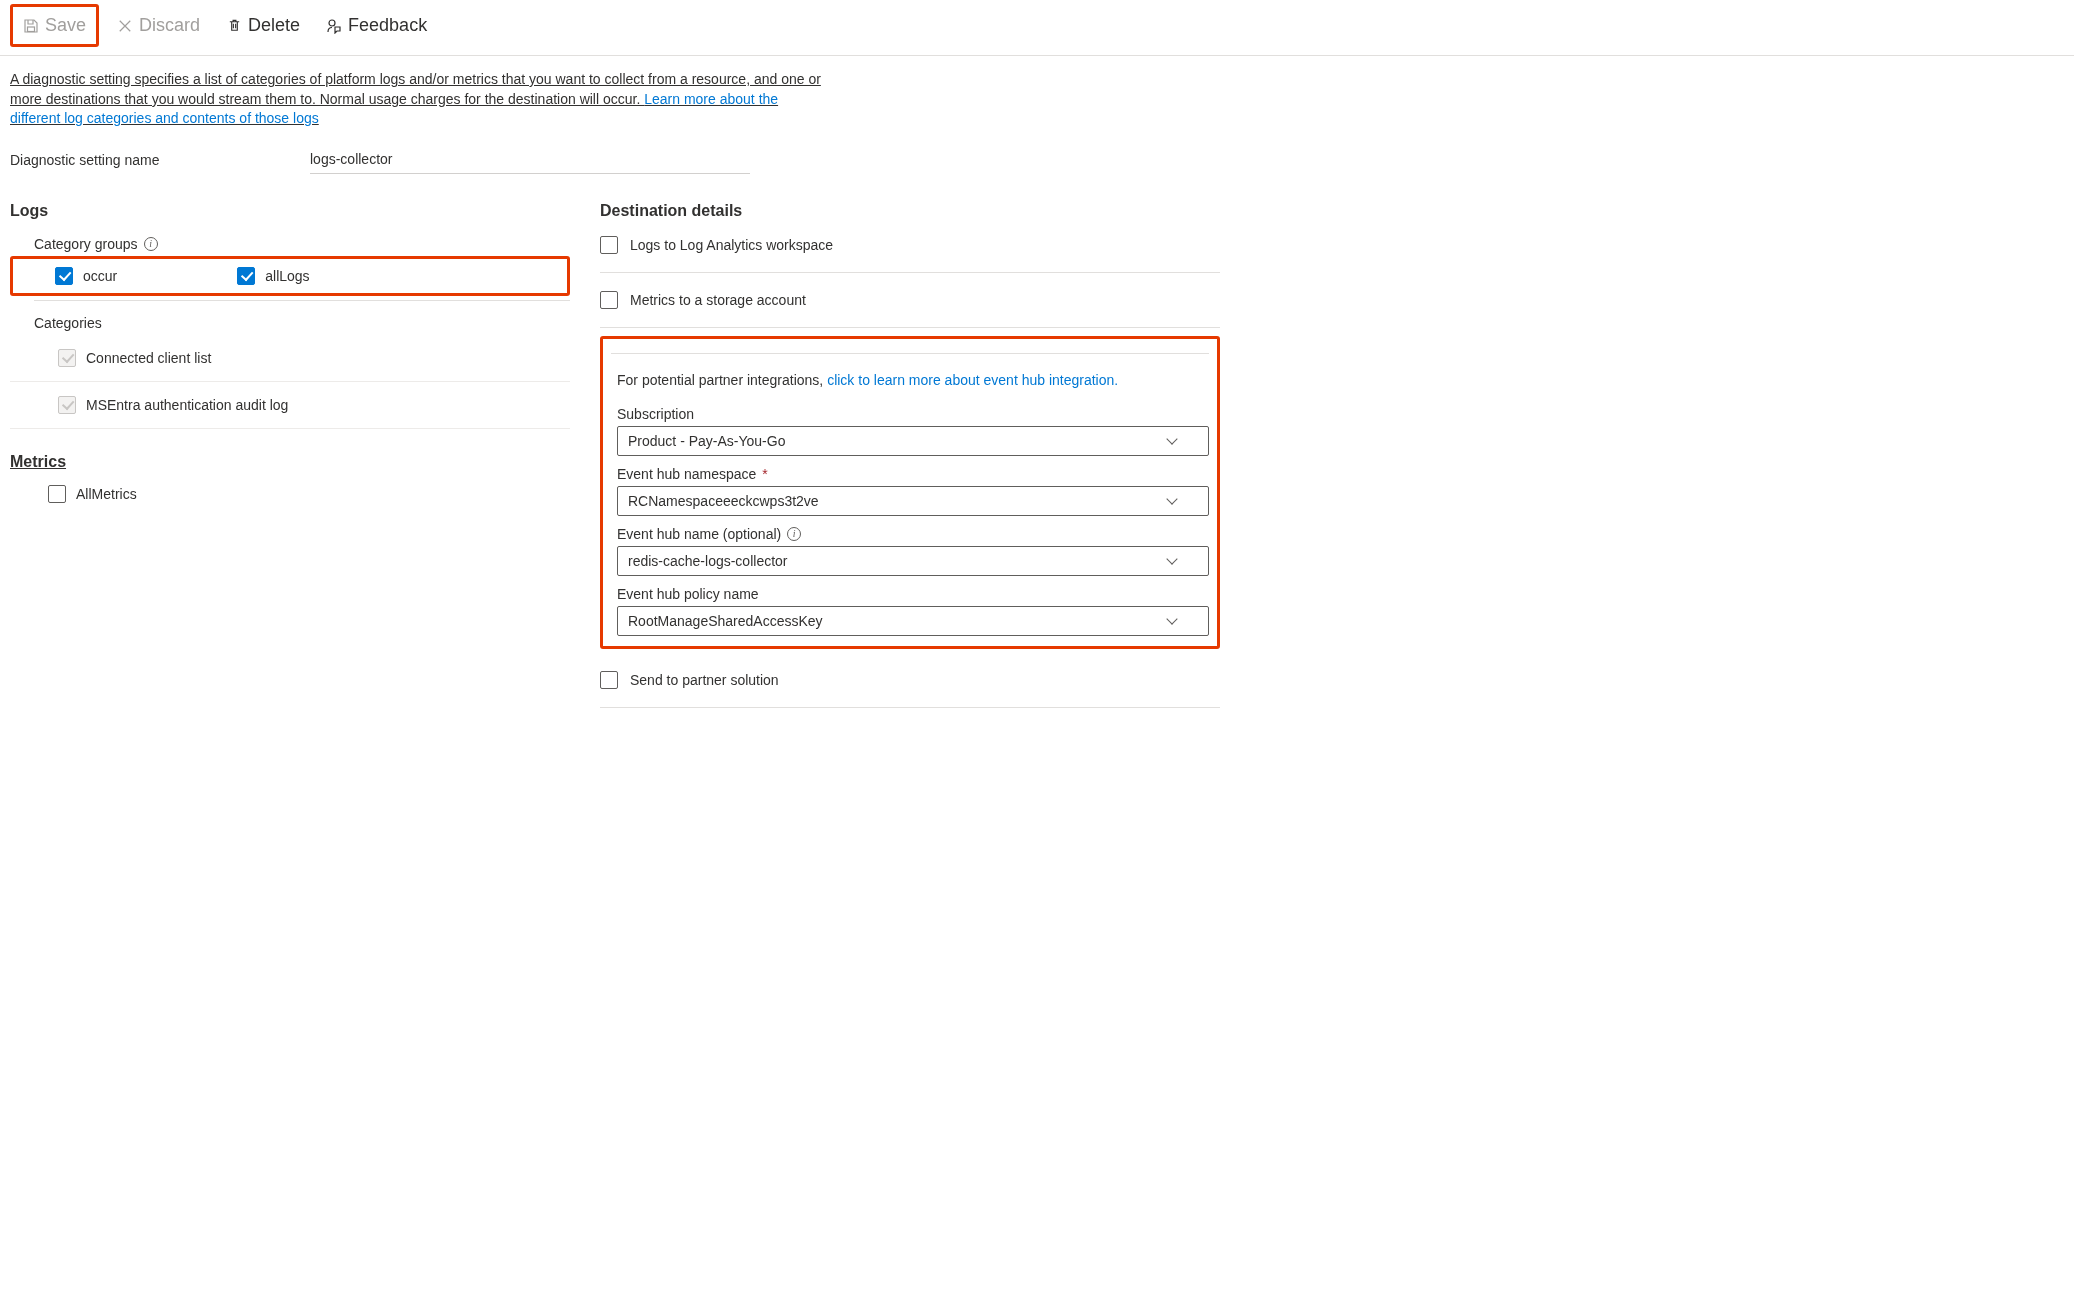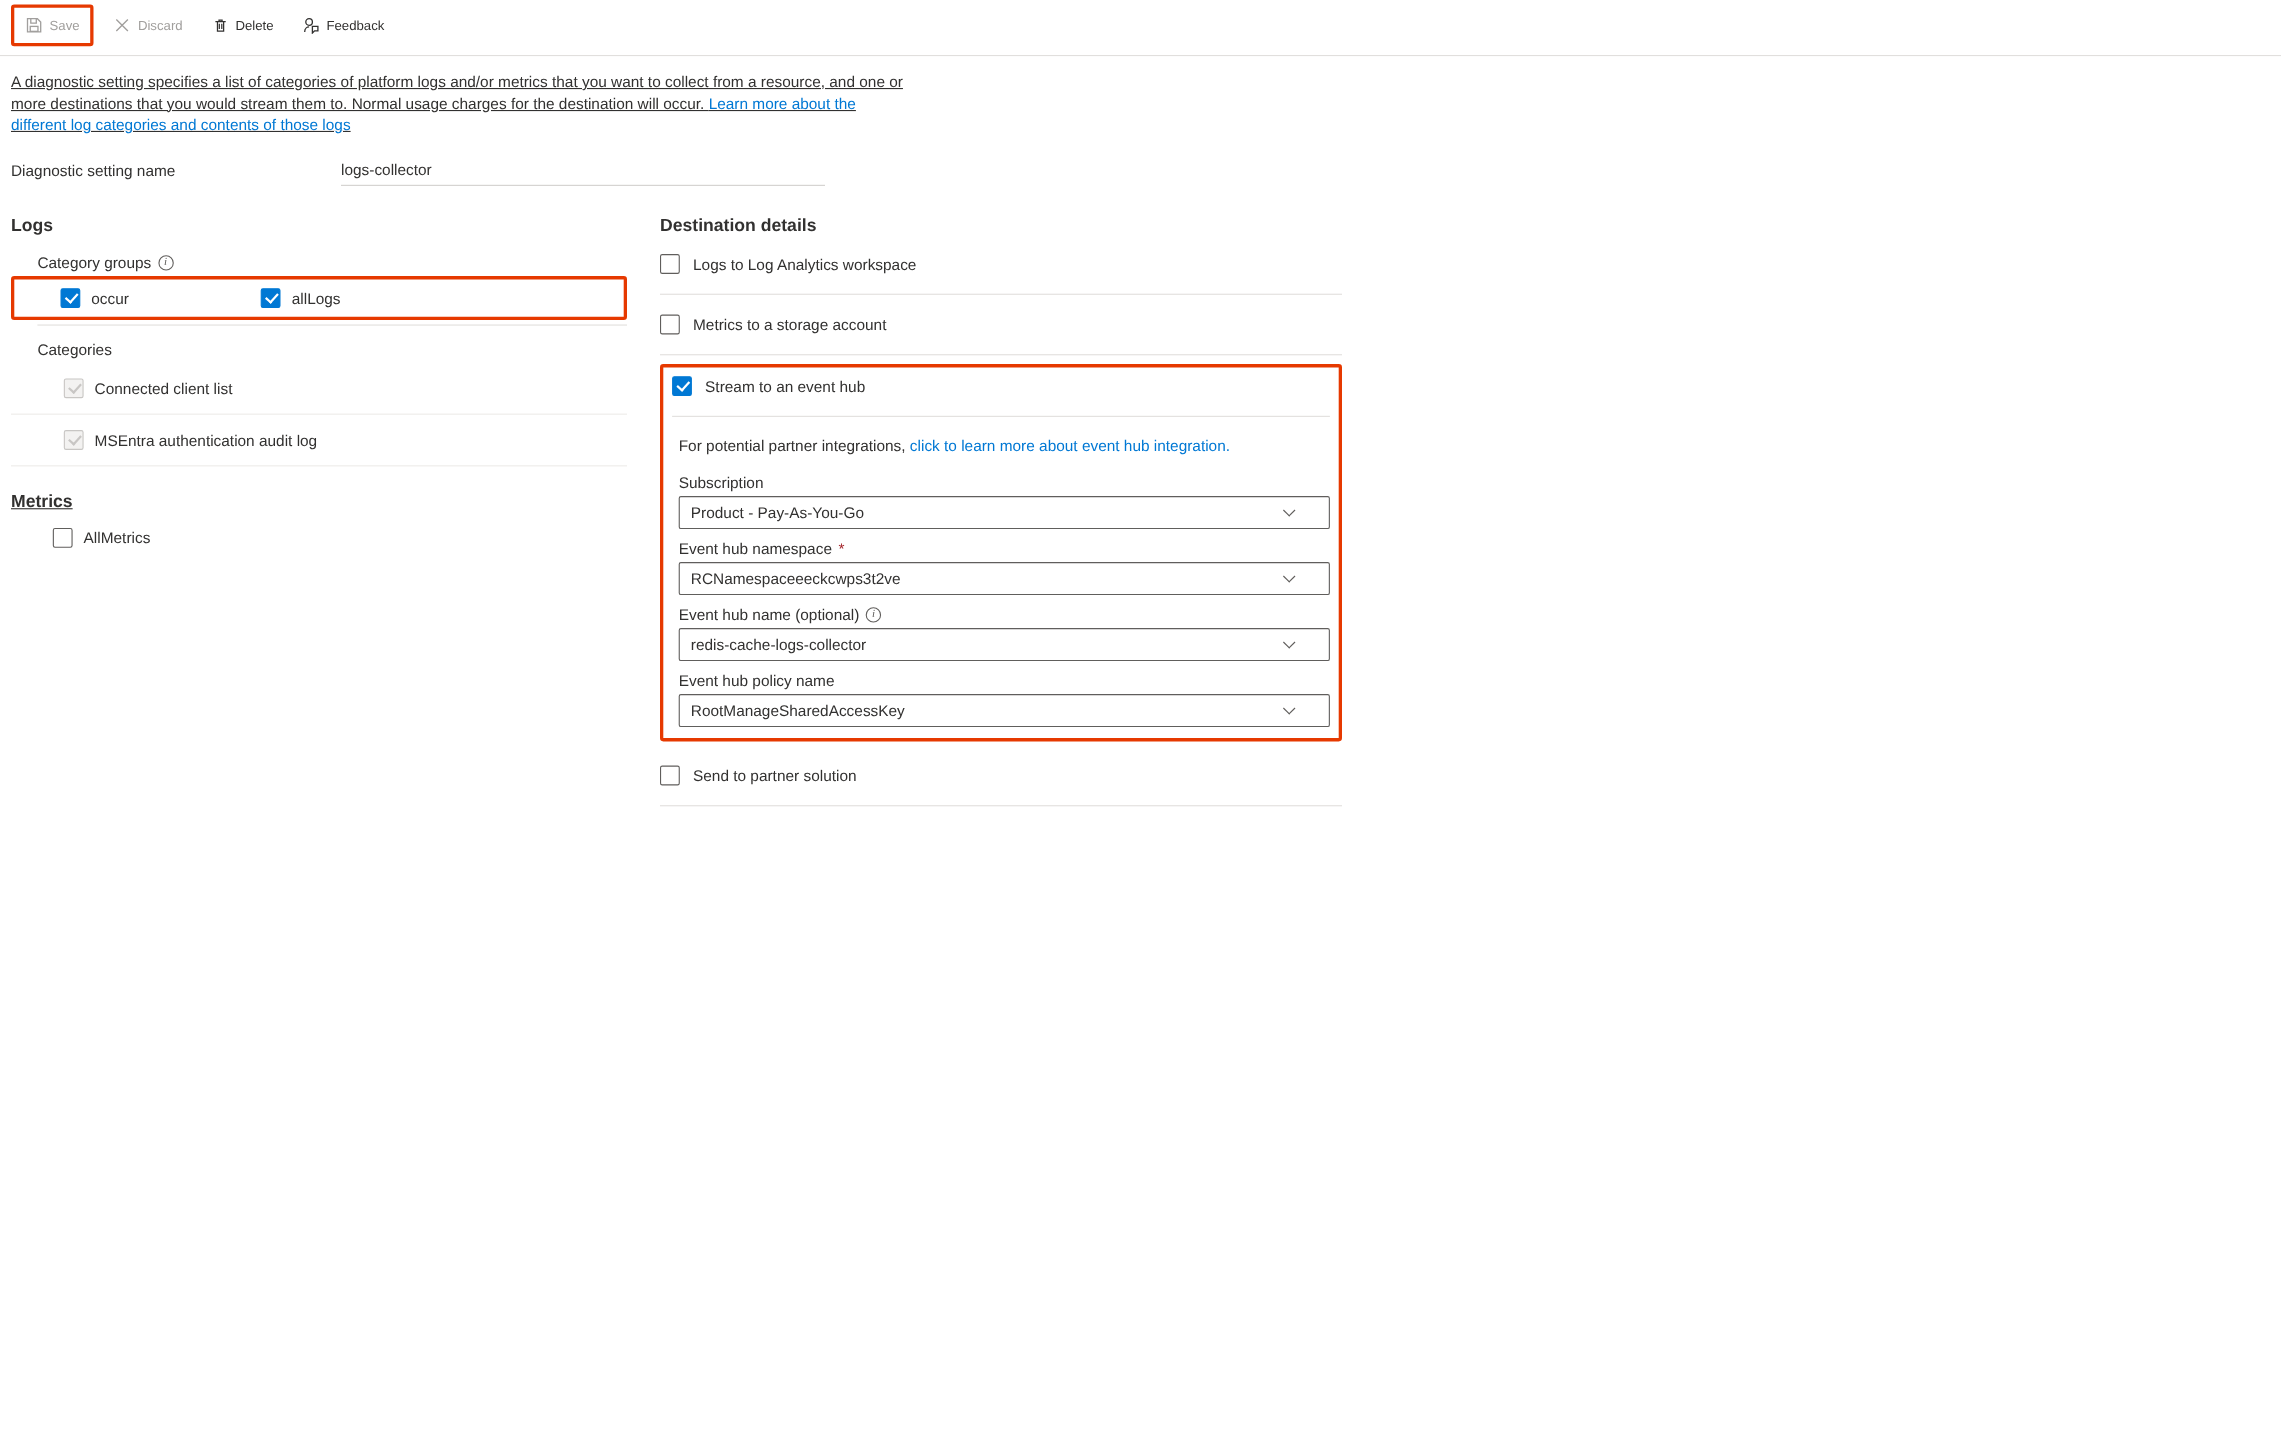--- a/index.html
+++ b/index.html
@@ -18,21 +18,21 @@
     gap: 10px;
     padding: 4px 10px 8px 10px;
     border-bottom: 1px solid #e1dfdd;
   }
   .tb-btn {
     display: flex;
     align-items: center;
     gap: 6px;
     padding: 6px 8px;
     cursor: pointer;
-    font-size: 12px;
+    font-size: 18px;
     color: #323130;
   }
   .tb-btn.disabled { color: #a19f9d; }
   .tb-icon { width: 16px; height: 16px; display: inline-flex; align-items:center; justify-content:center;}
   .highlight-red {
     border: 3px solid #e63900;
     border-radius: 3px;
   }
   .box-save { padding: 2px; }
 
@@ -272,24 +272,20 @@
     </div>
     <div class="rule-right"></div>
 
     <div class="dest-row">
       <span class="cb"></span>
       <span>Metrics to a storage account</span>
     </div>
     <div class="rule-right"></div>
 
     <div class="highlight-red eventhub-box">
-      <div class="dest-row" style="padding-top:2px;">
-        <span class="cb checked"></span>
-        <span>Stream to an event hub</span>
-      </div>
       <div class="rule-right" style="margin-left:0;"></div>
 
       <div class="eh-inner">
         <div class="eh-text">
           <span>For potential partner integrations, </span><a class="link">click to learn more about event hub integration.</a>
         </div>
 
         <div class="form-label">Subscription</div>
         <div class="select">
           <span>Product - Pay-As-You-Go</span>

